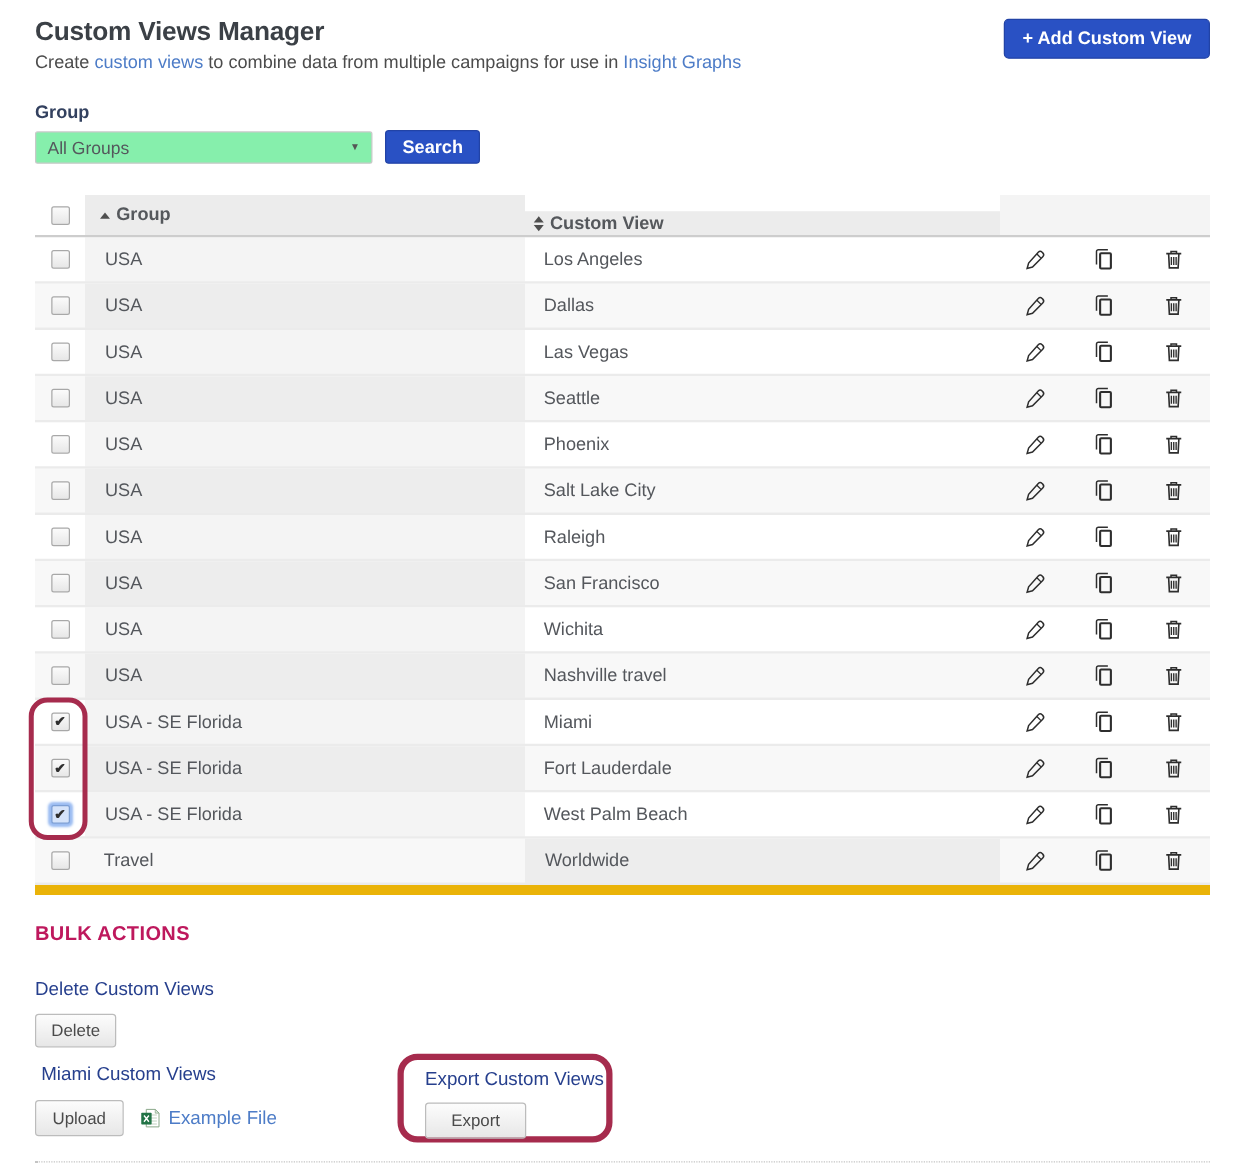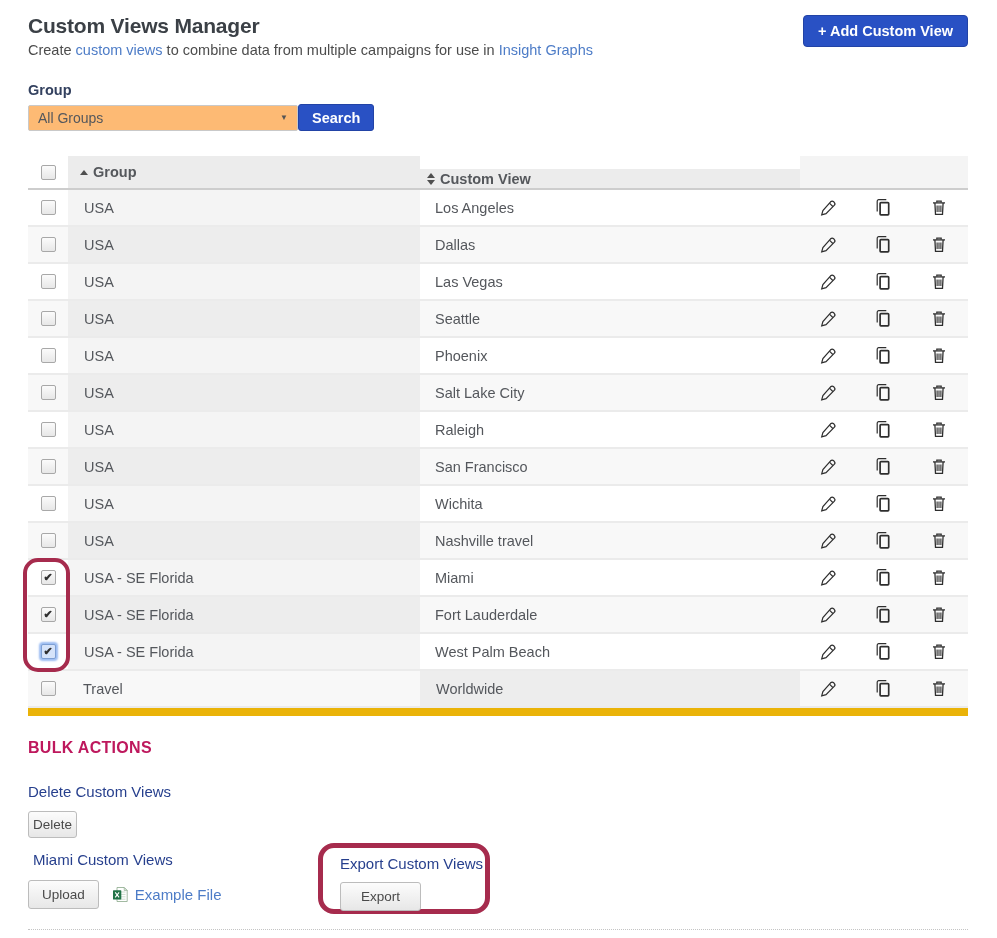--- a/index.html
+++ b/index.html
@@ -26,26 +26,26 @@
     border:1px solid #2243a6;border-radius:4px;cursor:pointer;
     font-family:"Liberation Sans",sans-serif;
   }
   .add-btn{font-size:14.5px;padding:7px 14px;margin-top:1px;}
 
   
   .filter{margin-top:24px;}
   .filter-label{font-size:14.5px;font-weight:bold;color:#33415f;margin-bottom:6px;}
   .filter-row{display:flex;align-items:center;}
   .select-box{
-    width:270px;height:26px;border:1px solid #c9c9c9;border-radius:2px;background:#fdba74;
+    width:270px;height:26px;border:1px solid #c9c9c9;border-radius:2px;background:#86efac;
     display:flex;align-items:center;justify-content:space-between;padding:0 9px;
     font-size:14px;color:#54575c;cursor:pointer;
   }
   .caret{font-size:8px;color:#555;}
-  .search-btn{height:27px;padding:0 13px;border-radius:3px;font-size:14.5px;}
+  .search-btn{height:27px;padding:0 13px;margin-left:10px;border-radius:3px;font-size:14.5px;}
 
   
   .table{margin-top:25px;width:940px;font-size:14.5px;}
   .thead{
     display:grid;grid-template-columns:40px 352px 380px 168px;height:34px;
     border-bottom:2px solid #cdcdcd;font-weight:bold;color:#55585c;
   }
   .th{display:flex;align-items:center;background:#ececec;}
   .th.cb{background:#fff;justify-content:center;}
   .th.group{padding-left:12px;}
@@ -84,21 +84,21 @@
     border:4px solid var(--annotation-red);border-radius:15px;
     pointer-events:none;z-index:5;
   }
 
   
   .bulk-title{font-size:16px;font-weight:bold;color:#be185d;margin:23px 0 0 0;letter-spacing:0.3px;}
   .section-heading{font-size:15px;font-weight:normal;color:var(--heading-blue);margin:0;}
   .delete-heading{margin-top:26px;}
   .btn-gray{
     background:linear-gradient(#fcfcfc,#e7e7e7);border:1px solid #bcbcbc;border-radius:3px;
-    color:#4a4a4a;font-size:13.5px;padding:5px 4px;cursor:pointer;
+    color:#4a4a4a;font-size:13.5px;padding:5px 12px;cursor:pointer;
     font-family:"Liberation Sans",sans-serif;
   }
   .delete-btn{margin-top:11px;}
   .ie-row{display:flex;align-items:flex-start;margin-top:5px;}
   .import-col{width:290px;padding-top:8px;}
   .import-heading{margin-left:5px;}
   .import-controls{display:flex;align-items:center;margin-top:12px;}
   .upload-btn{padding:6px 13px;}
   .excel-icon{display:flex;margin-left:13px;margin-right:6px;}
   .example-link{font-size:15px;}

